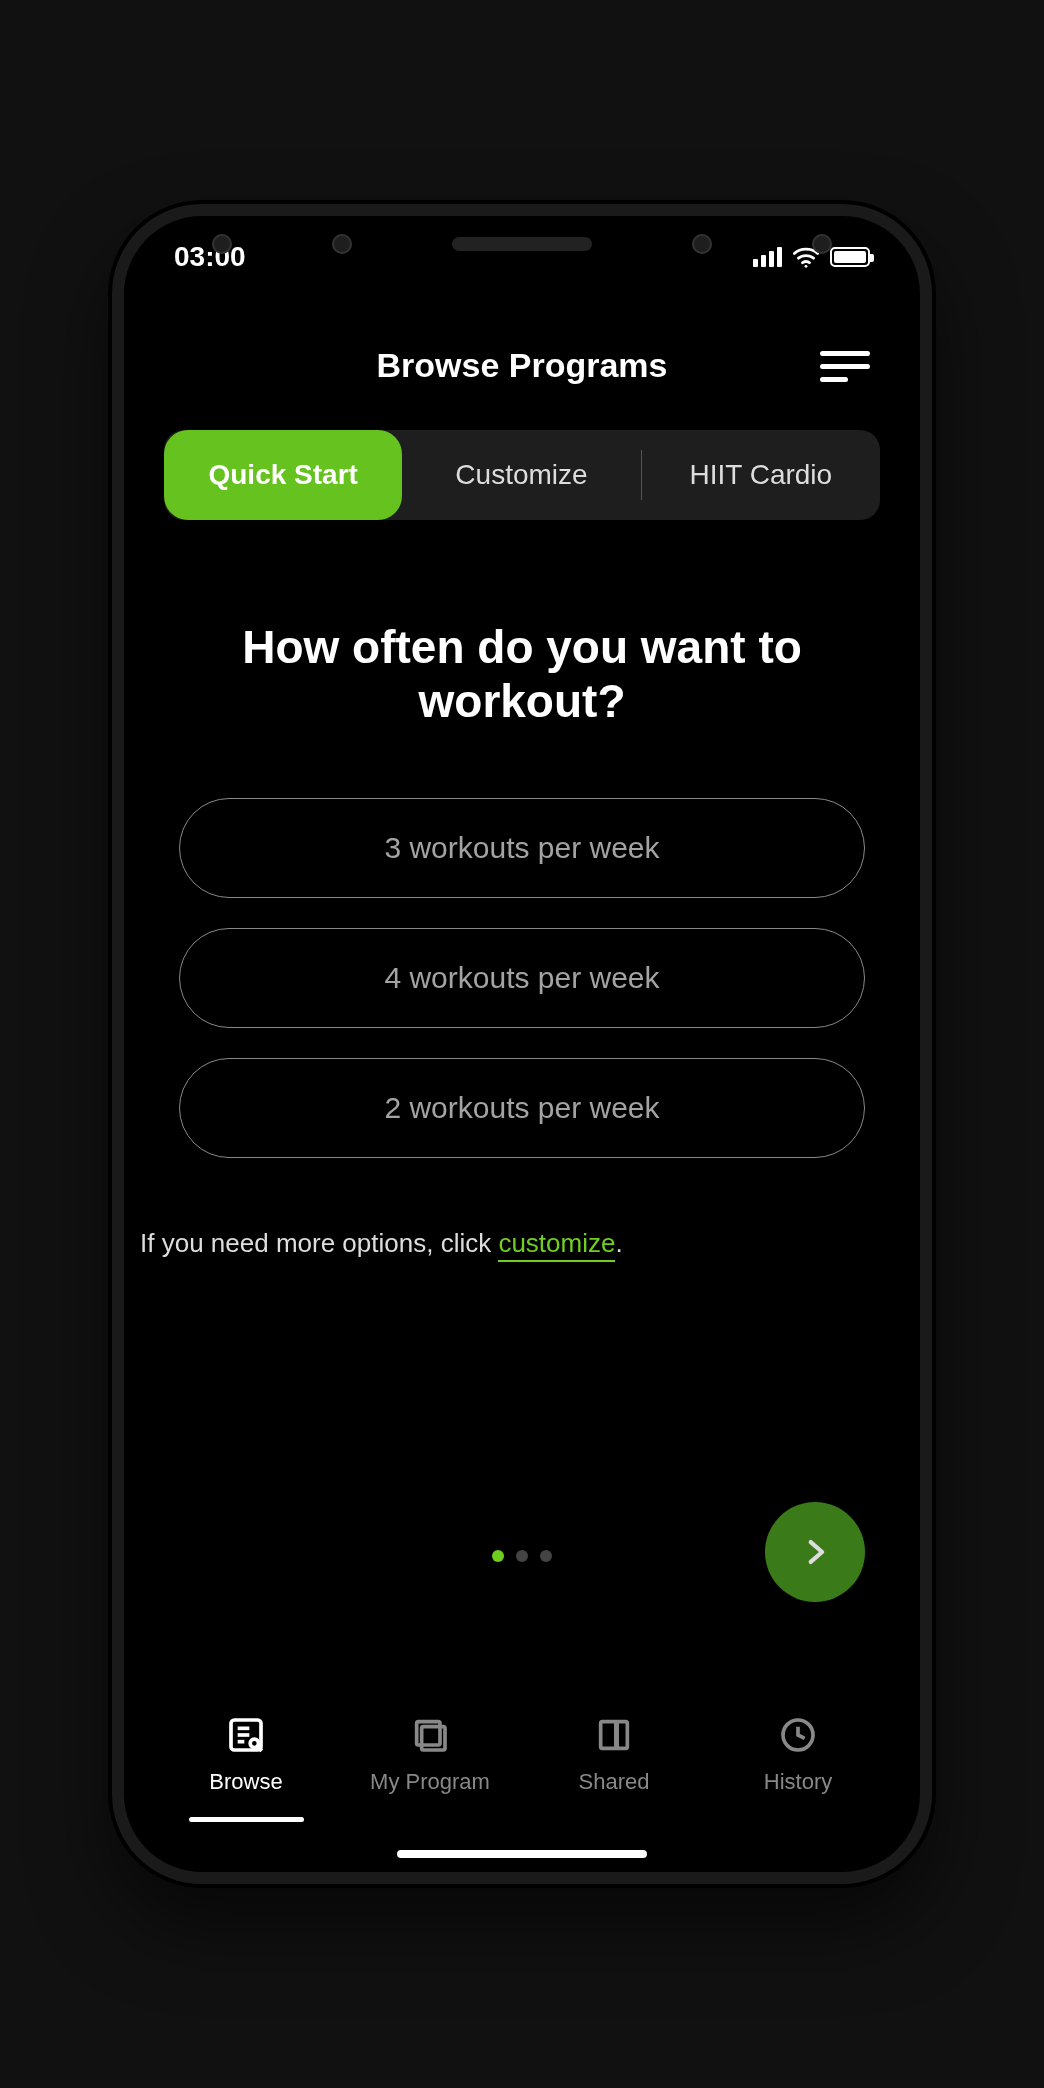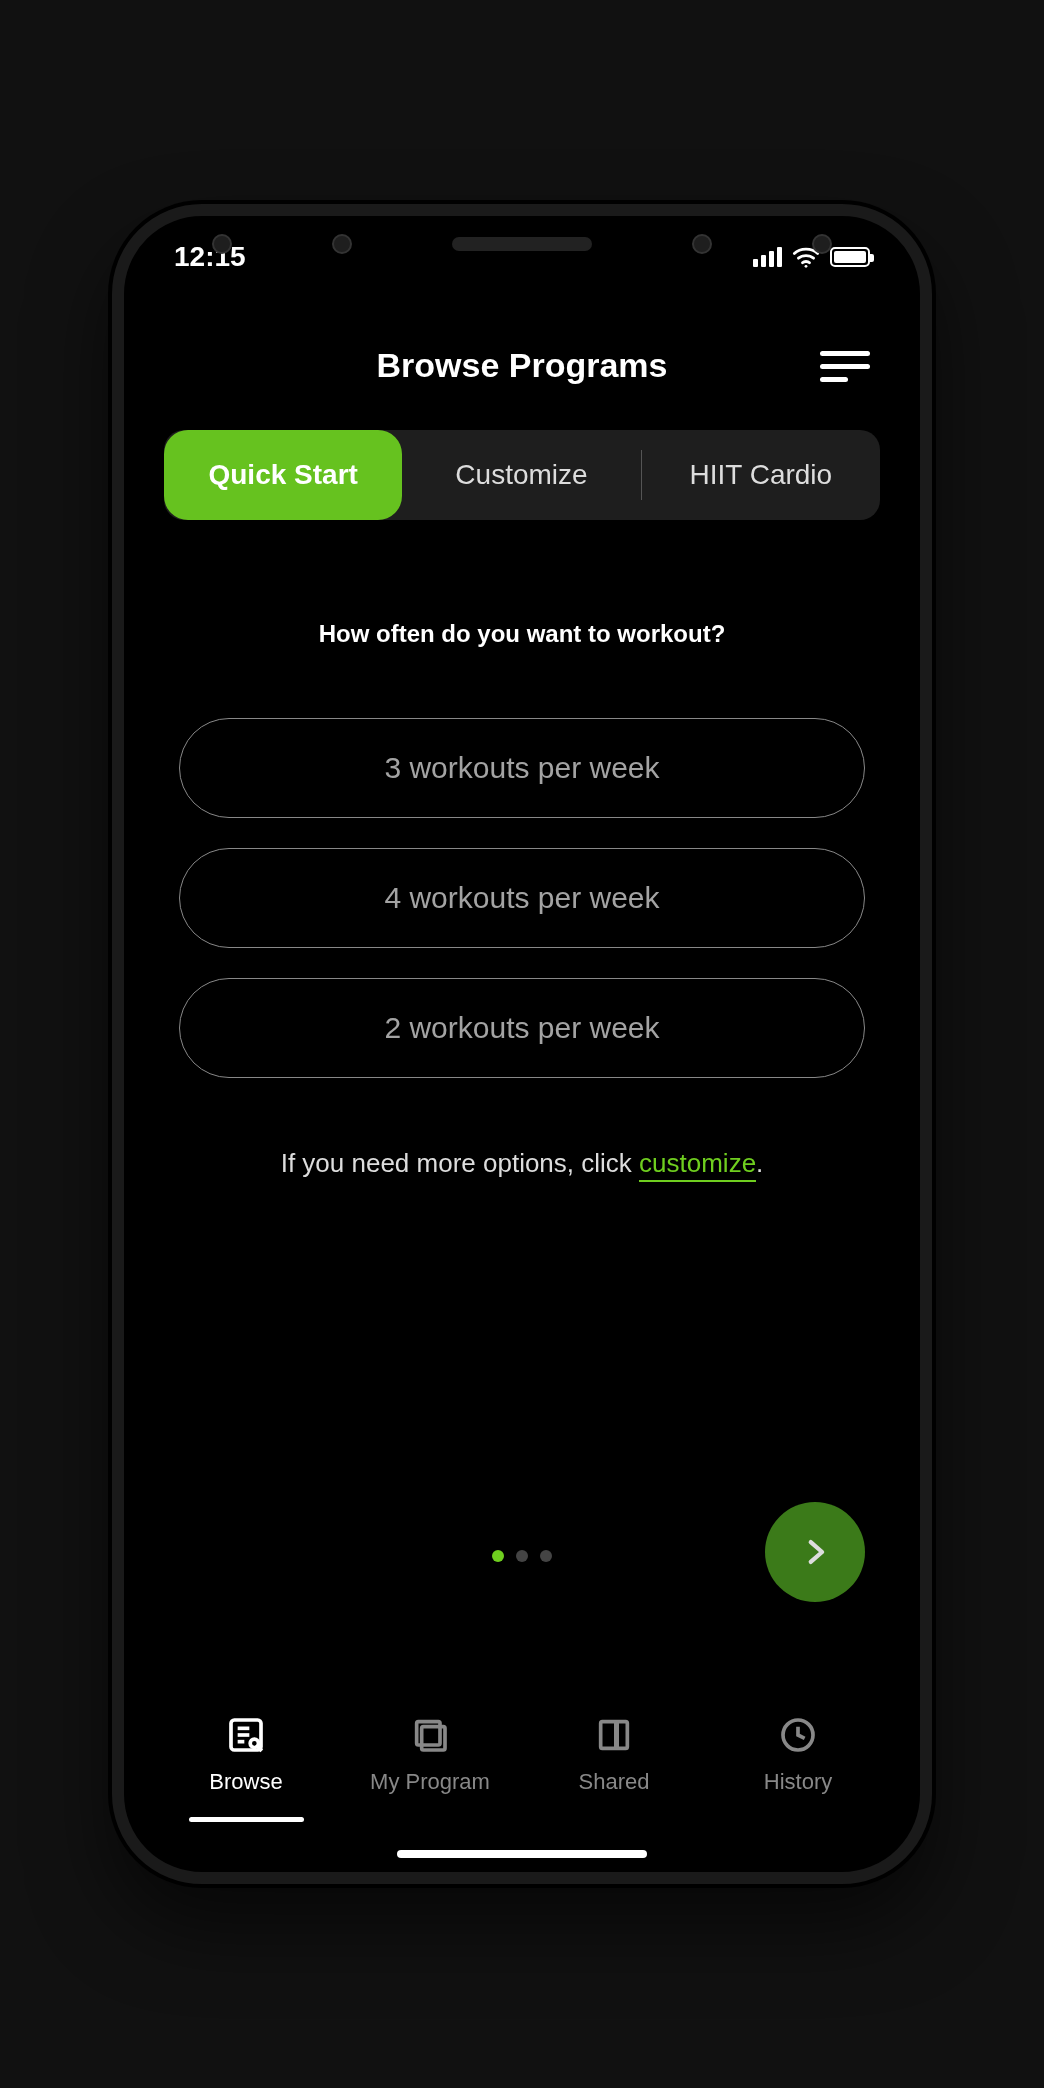--- a/index.html
+++ b/index.html
@@ -20,24 +20,24 @@
     .top-bar { display:flex; align-items:center; justify-content:center; position:relative; padding:30px 50px 20px; }
     .title { color:#fff; font-size:34px; font-weight:700; }
     .menu-btn { position:absolute; right:50px; top:35px; display:flex; flex-direction:column; gap:8px; cursor:pointer; }
     .menu-btn span { height:5px; background:#fff; border-radius:3px; }
     .menu-btn span:nth-child(1){width:50px;} .menu-btn span:nth-child(2){width:50px;} .menu-btn span:nth-child(3){width:28px;}
     .seg { margin:25px 40px 0; background:#1e1e1e; border-radius:20px; display:flex; height:90px; overflow:hidden; }
     .seg .opt { flex:1; display:flex; align-items:center; justify-content:center; color:#ddd; font-size:28px; font-weight:500; cursor:pointer; }
     .seg .opt.active { background:#66c21f; color:#fff; border-radius:24px; font-weight:600; }
     .seg .divider { width:1px; background:#555; margin:20px 0; }
     .intro { text-align:center; color:#eee; font-size:28px; line-height:1.5; margin-top:70px; padding:0 40px; }
-    .question { text-align:center; color:#fff; font-size:24px; font-weight:700; margin-top:100px; padding:0 16px; }
+    .question { text-align:center; color:#fff; font-size:46px; font-weight:700; margin-top:100px; padding:0 16px; }
     .options { margin-top:70px; display:flex; flex-direction:column; gap:30px; padding:0 55px; }
     .pill-btn { border:1px solid #888; color:#a3a3a3; background:transparent; height:100px; border-radius:50px; font-size:30px; cursor:pointer; }
-    .hint { text-align:center; color:#ddd; font-size:26px; margin-top:70px; }
+    .hint { color:#ddd; font-size:26px; margin-top:70px;margin-left:16px; }
     .hint a { color:#6fce1f; text-decoration:none; border-bottom:2px solid #6fce1f; padding-bottom:2px; cursor:pointer; }
     .pager-row { position:absolute; bottom:310px; left:0; right:0; display:flex; justify-content:center; gap:12px; }
     .pager-row .pdot { width:12px; height:12px; border-radius:50%; background:#444; }
     .pager-row .pdot.active { background:#6fce1f; }
     .fab { position:absolute; right:55px; bottom:270px; width:100px; height:100px; border-radius:50%; background:#3b7a19; display:flex; align-items:center; justify-content:center; cursor:pointer; }
     .fab svg { width:34px; height:34px; stroke:#ddd; }
     .tabbar { position:absolute; bottom:50px; left:0; right:0; display:flex; justify-content:space-around; padding:0 30px; }
     .tab { display:flex; flex-direction:column; align-items:center; gap:14px; color:#888; font-size:22px; cursor:pointer; width:160px; }
     .tab.active { color:#fff; }
     .tab .underline { height:5px; width:115px; background:transparent; border-radius:3px; margin-top:8px; }
@@ -53,21 +53,21 @@
 
   <div class="notch-row">
     <div class="dot"></div>
       <div class="dot"></div>
     <div class="pill"></div>
     <div class="dot"></div>
       <div class="dot"></div>
   </div>
 
   <div class="status-bar">
-    <span>12:15</span>
+    <span>03:00</span>
     <div class="status-icons">
       <div class="signal">
           <span></span>
           <span></span>
           <span></span>
           <span></span>
         </div>
       <svg width="28" height="22" viewBox="0 0 24 18" fill="none" stroke="#fff" stroke-width="2.4" stroke-linecap="round">
           <path d="M2 6 C7 1 17 1 22 6"></path>
           <path d="M5.5 10 C9 7 15 7 18.5 10"></path>

